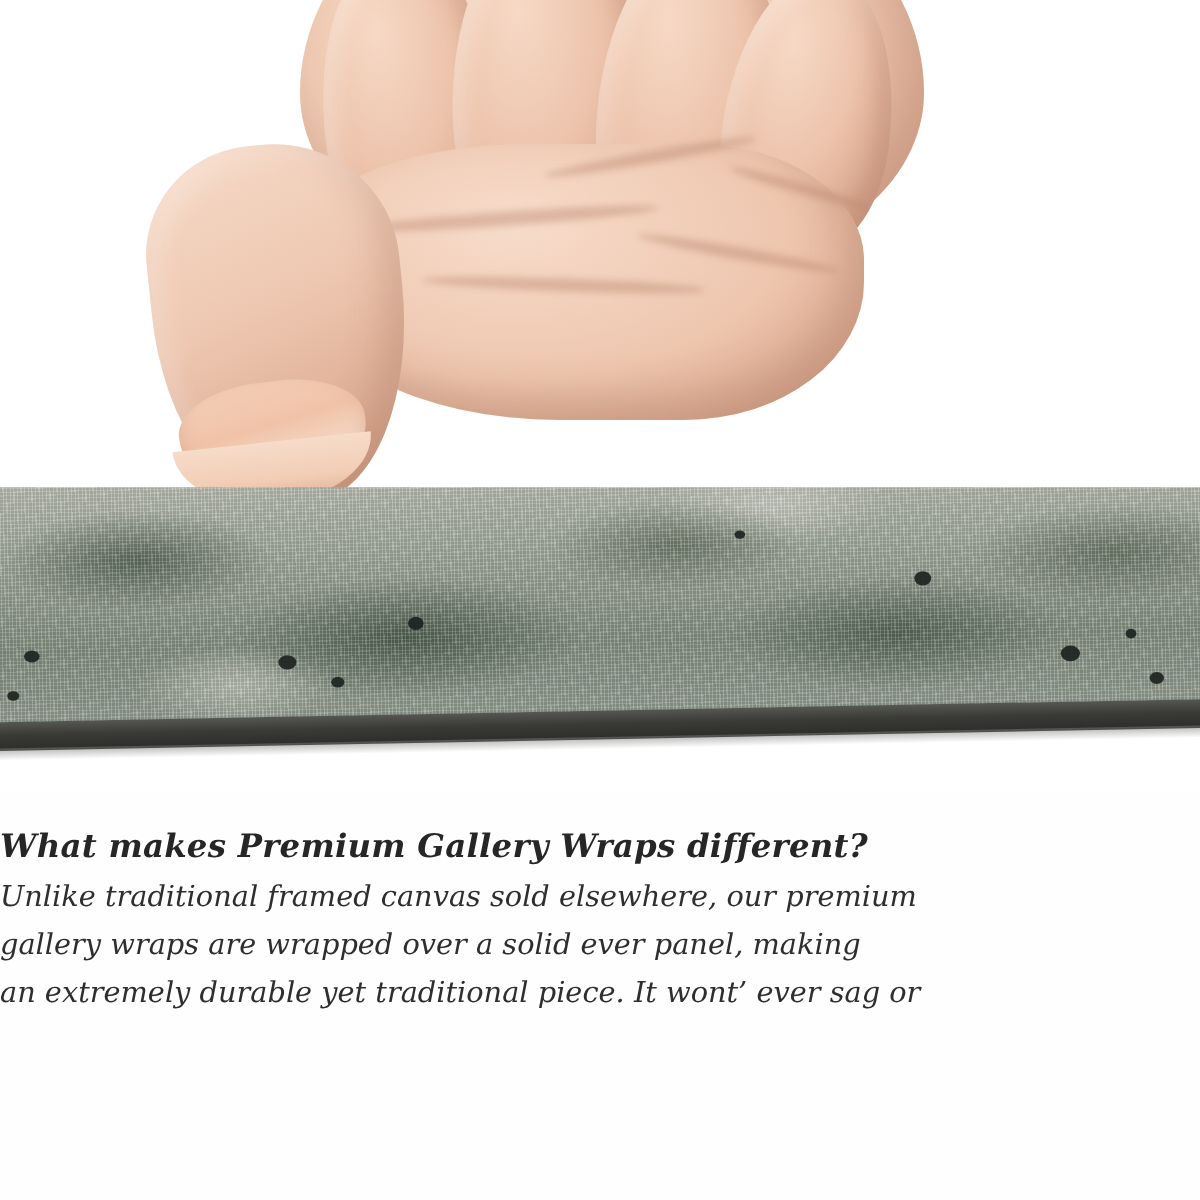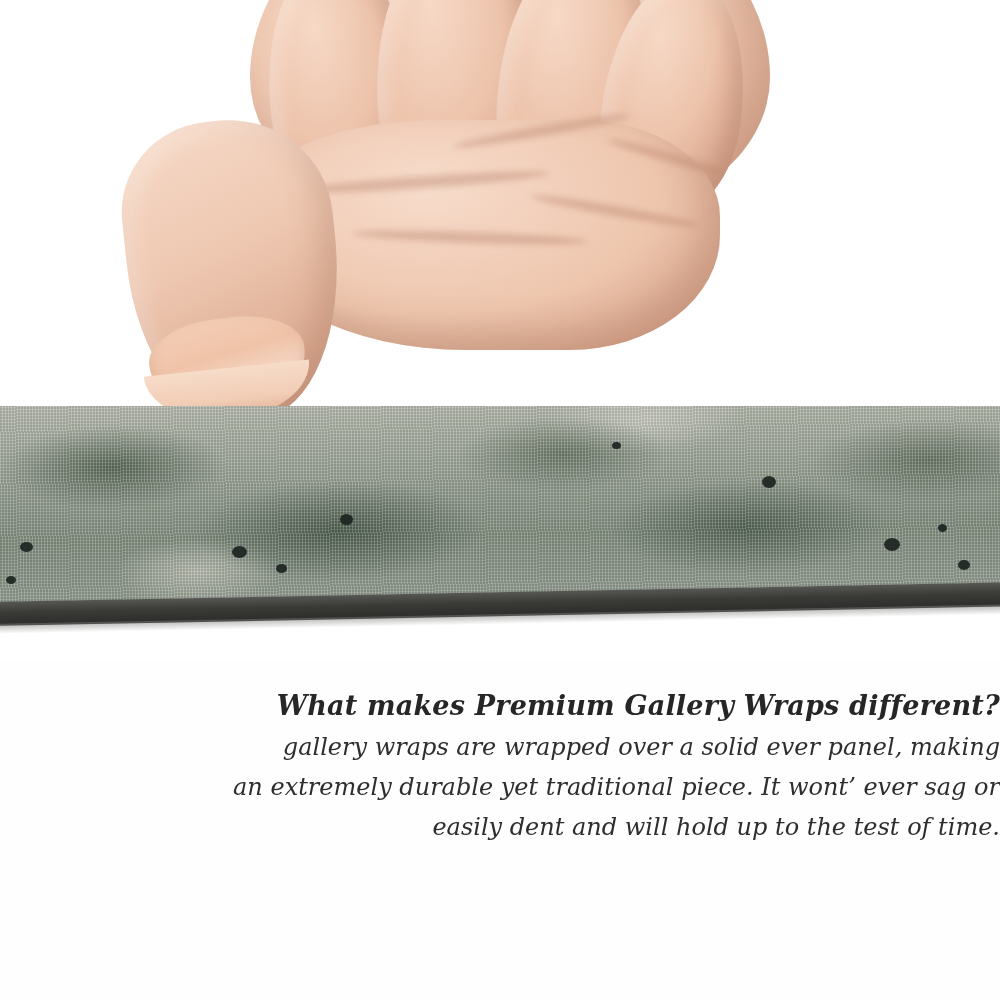--- a/index.html
+++ b/index.html
@@ -187,21 +187,21 @@
     transform-origin: left top;
     background: linear-gradient(180deg, rgba(120,120,118,0.55), rgba(255,255,255,0));
   }
 
   
   .caption {
     position: absolute;
     left: 0;
     top: 690px;
     width: 1000px;
-    text-align: right;
+    text-align: left;
     color: #2b2b2b;
     font-family: "DejaVu Serif", serif;
     font-style: italic;
   }
   .caption-heading {
     font-size: 27px;
     font-weight: bold;
     letter-spacing: 0.2px;
     margin: 0 0 10px 0;
     color: #262626;
@@ -253,19 +253,19 @@
       <div class="speck" style="left:612px; top:36px; width:9px; height:7px;"></div>
 
       <div class="edge-dark"></div>
       <div class="edge-shadow"></div>
     </div>
   </div>
 
   <div class="caption">
     <div class="caption-heading">What makes Premium Gallery Wraps different?</div>
     <div class="caption-body">
+      <p>Unlike traditional framed canvas sold elsewhere, our premium</p>
       <p>gallery wraps are wrapped over a solid ever panel, making</p>
       <p>an extremely durable yet traditional piece. It wont’ ever sag or</p>
-      <p>easily dent and will hold up to the test of time.</p>
     </div>
   </div>
 
 </div>
 
 </body></html>

